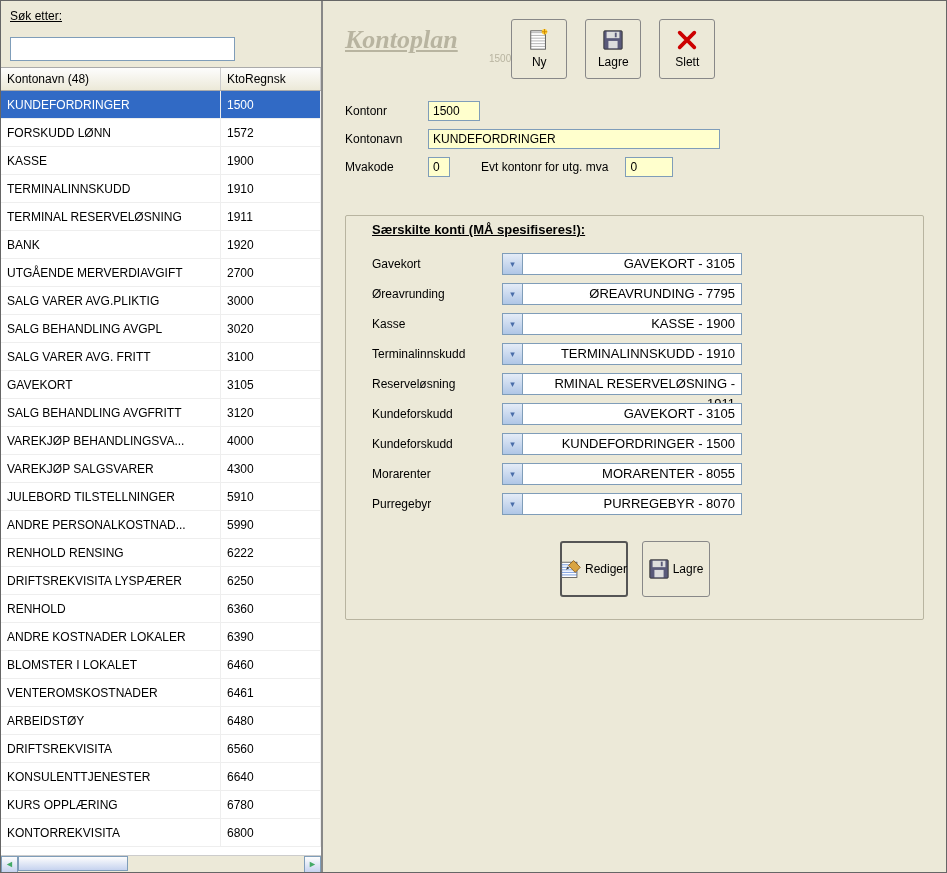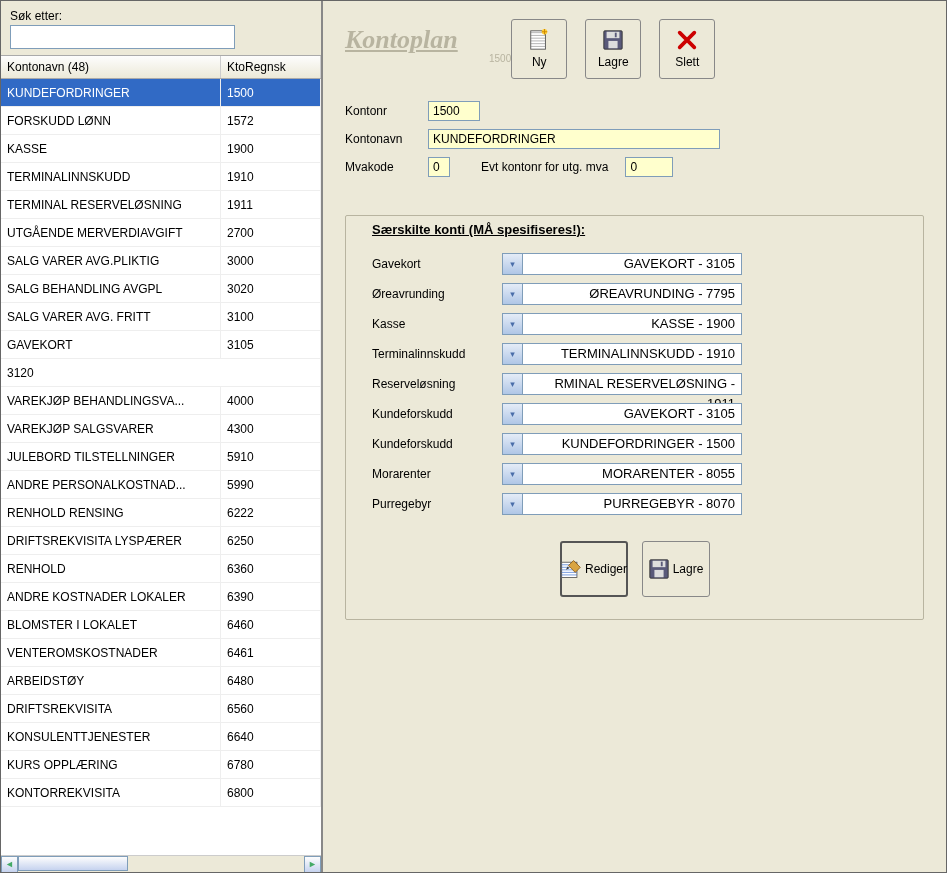--- a/index.html
+++ b/index.html
@@ -17,21 +17,21 @@
       height: 100%;
       display: flex;
       flex-direction: column;
       background: #ece9d8;
       border-right: 2px solid #888;
     }
     .search-area {
       padding: 8px 9px 6px;
       border-bottom: 1px solid #aaa;
     }
-    .search-label { margin-bottom: 2px; display: block; }
+    .search-label { margin-bottom: 14px; display: block; text-decoration: underline; }
     .search-input {
       width: 225px;
       height: 24px;
       border: 1px solid #7f9db9;
       padding: 2px 4px;
       font-family: inherit;
       font-size: 12px;
     }
     .table-wrap {
       flex: 1;
@@ -221,40 +221,45 @@
         </div>
         <div class="tr">
           <div class="td td-name">TERMINALINNSKUDD</div>
           <div class="td td-code">1910</div>
         </div>
         <div class="tr">
           <div class="td td-name">TERMINAL RESERVELØSNING</div>
           <div class="td td-code">1911</div>
         </div>
         <div class="tr">
+          <div class="td td-name">BANK</div>
+          <div class="td td-code">1920</div>
+        </div>
+        <div class="tr">
           <div class="td td-name">UTGÅENDE MERVERDIAVGIFT</div>
           <div class="td td-code">2700</div>
         </div>
         <div class="tr">
           <div class="td td-name">SALG VARER AVG.PLIKTIG</div>
           <div class="td td-code">3000</div>
         </div>
         <div class="tr">
           <div class="td td-name">SALG BEHANDLING AVGPL</div>
           <div class="td td-code">3020</div>
         </div>
         <div class="tr">
           <div class="td td-name">SALG VARER AVG. FRITT</div>
           <div class="td td-code">3100</div>
         </div>
         <div class="tr">
           <div class="td td-name">GAVEKORT</div>
           <div class="td td-code">3105</div>
         </div>
         <div class="tr">
+          <div class="td td-name">SALG BEHANDLING AVGFRITT</div>
           <div class="td td-code">3120</div>
         </div>
         <div class="tr">
           <div class="td td-name">VAREKJØP BEHANDLINGSVA...</div>
           <div class="td td-code">4000</div>
         </div>
         <div class="tr">
           <div class="td td-name">VAREKJØP SALGSVARER</div>
           <div class="td td-code">4300</div>
         </div>

